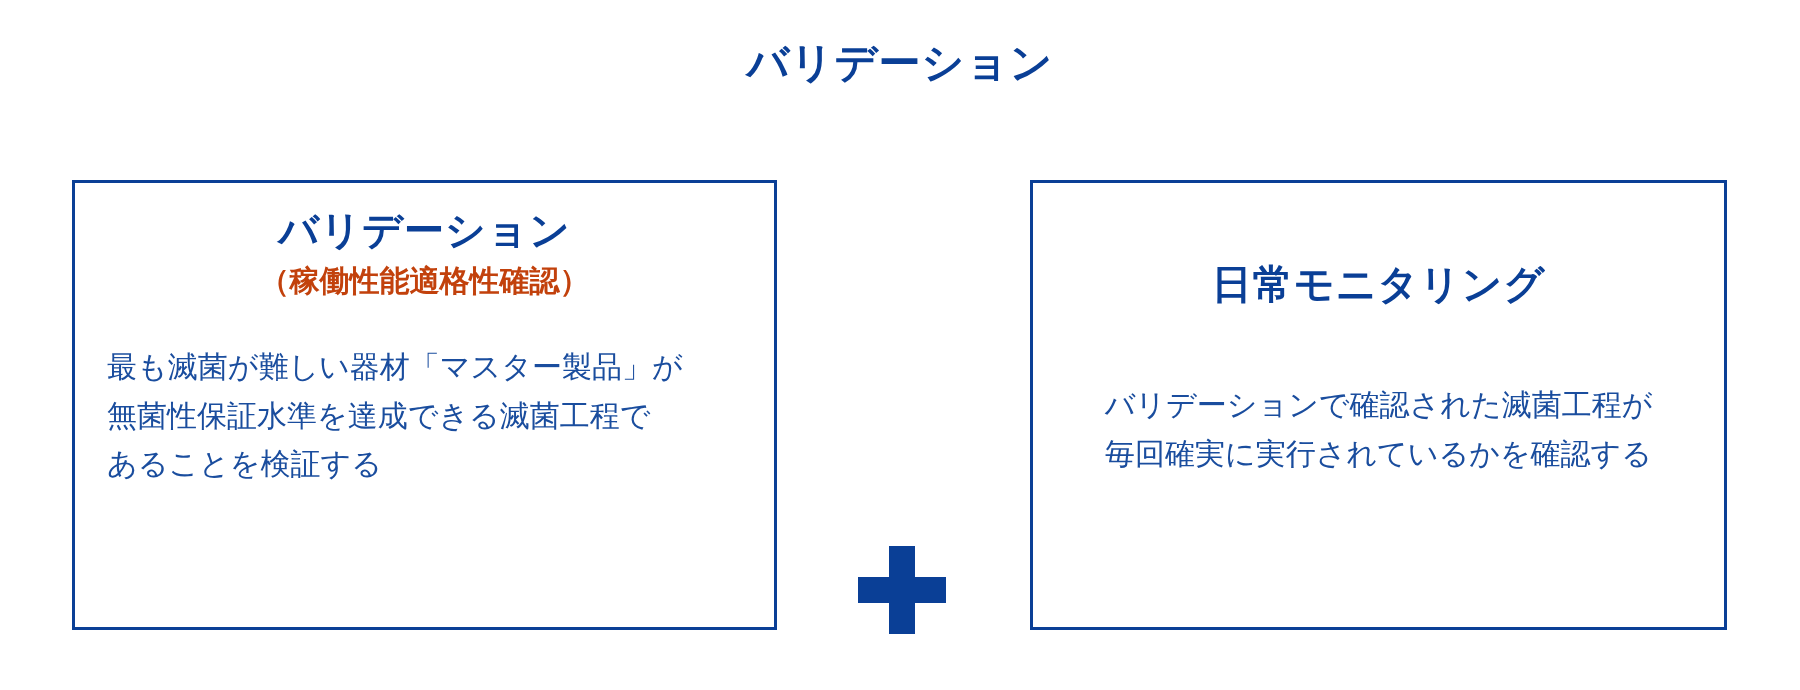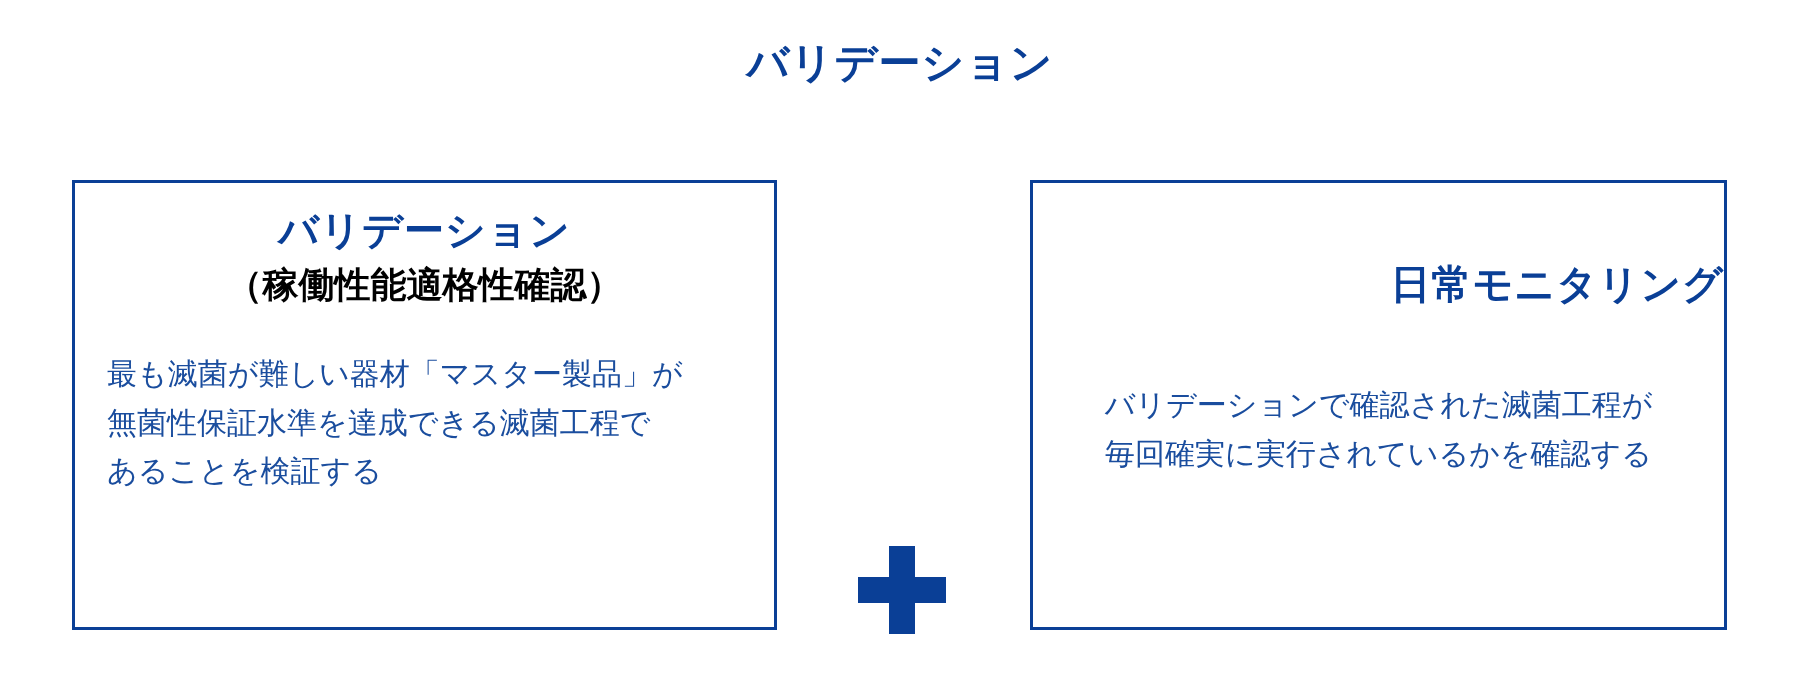--- a/index.html
+++ b/index.html
@@ -61,27 +61,27 @@
   .panel-heading {
     text-align: center;
     font-size: 40px;
     font-weight: bold;
     color: #0a3f96;
     letter-spacing: 1px;
     line-height: 1.15;
     white-space: nowrap;
   }
   .panel-left .panel-heading  { margin-top: 24px; }
-  .panel-right .panel-heading { margin-top: 78px; text-align: right; }
+  .panel-right .panel-heading { margin-top: 78px; }
 
   .panel-subheading {
     text-align: center;
-    font-size: 36px;
+    font-size: 30px;
     font-weight: bold;
-    color: #000000;
+    color: #c2410c;
     letter-spacing: 0px;
     line-height: 1.2;
     margin-top: 10px;
     white-space: nowrap;
   }
 
   .panel-body {
     font-size: 30px;
     font-weight: normal;
     color: #1a4d9e;

